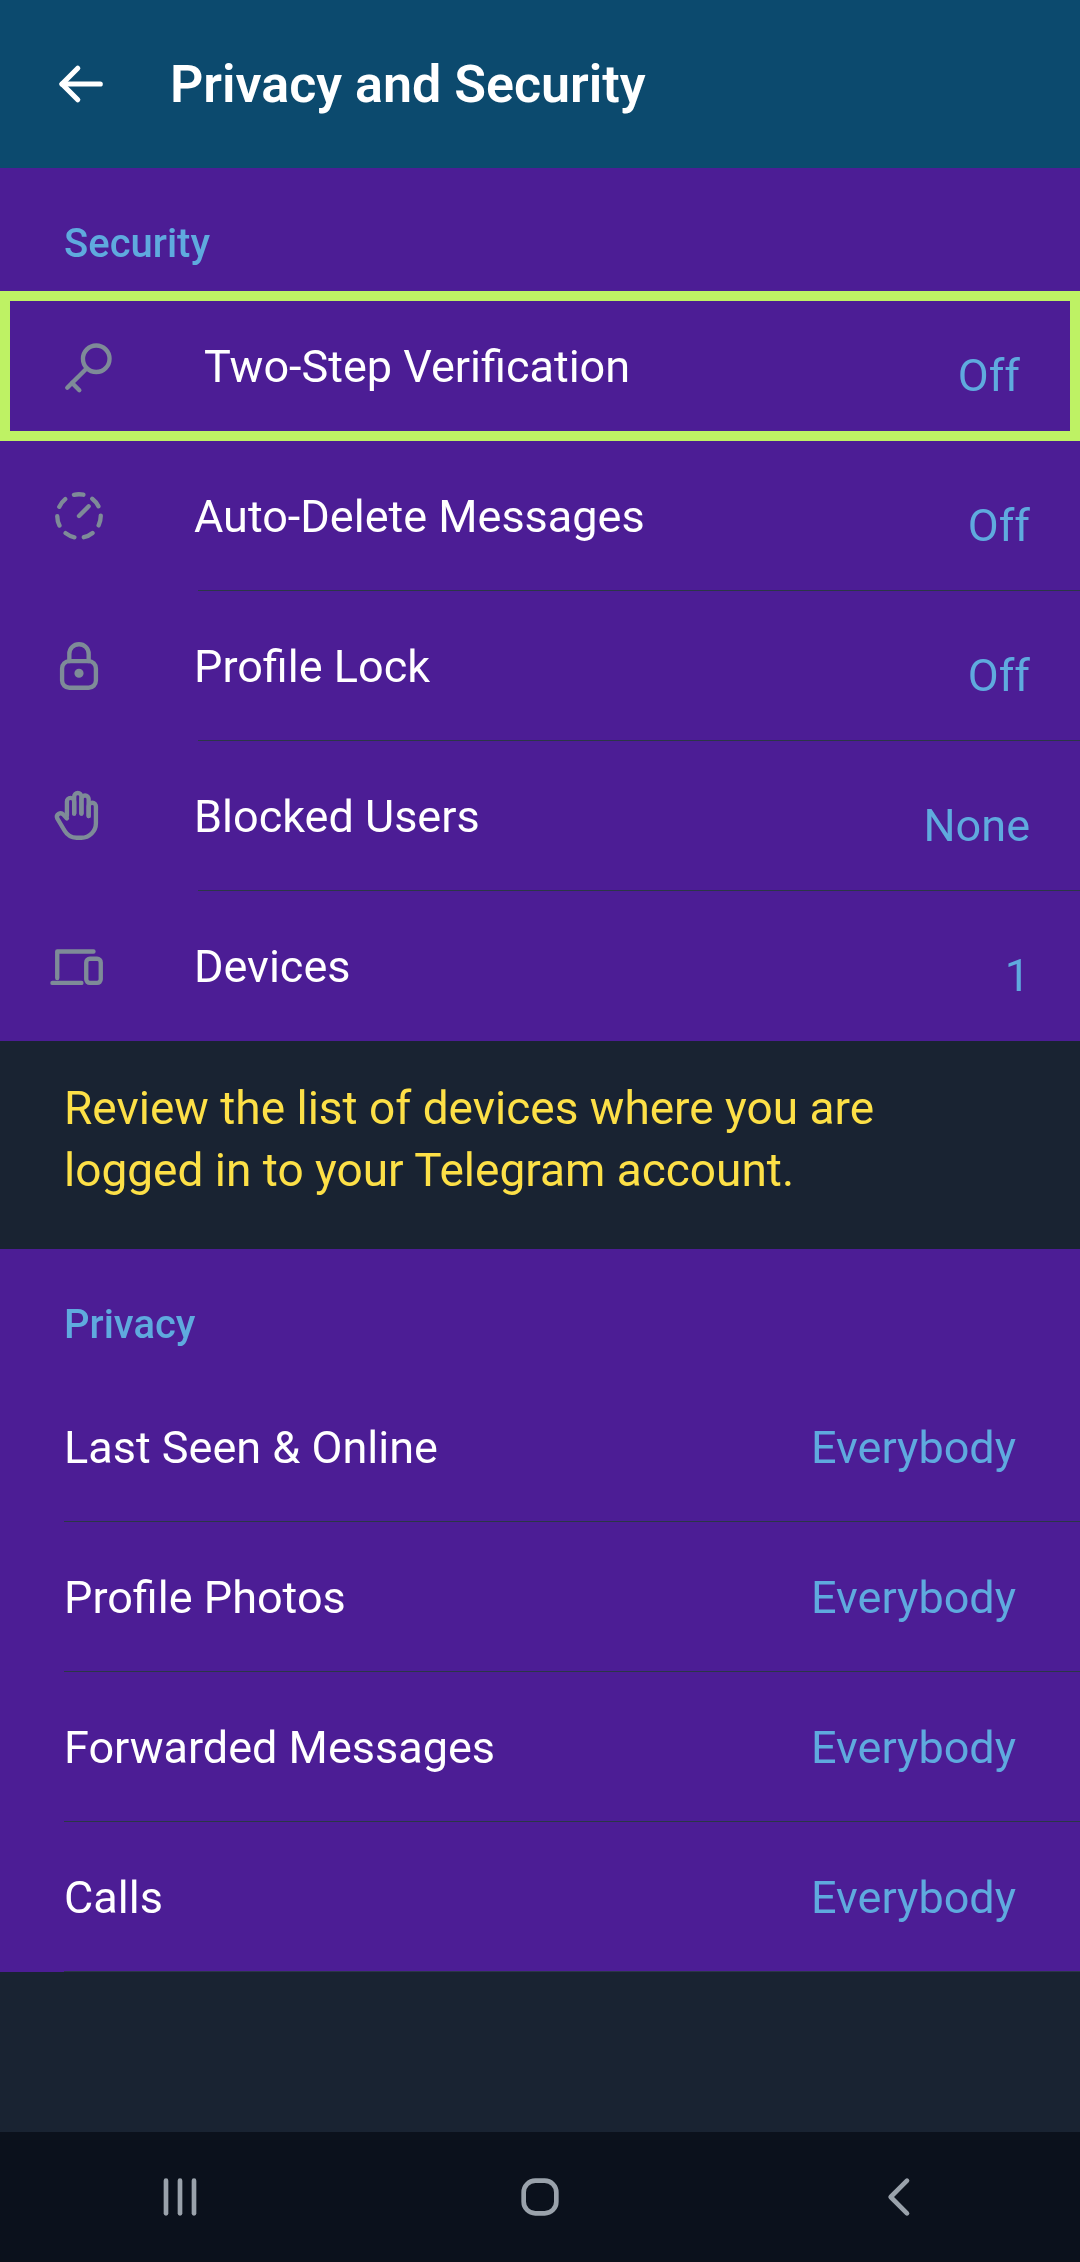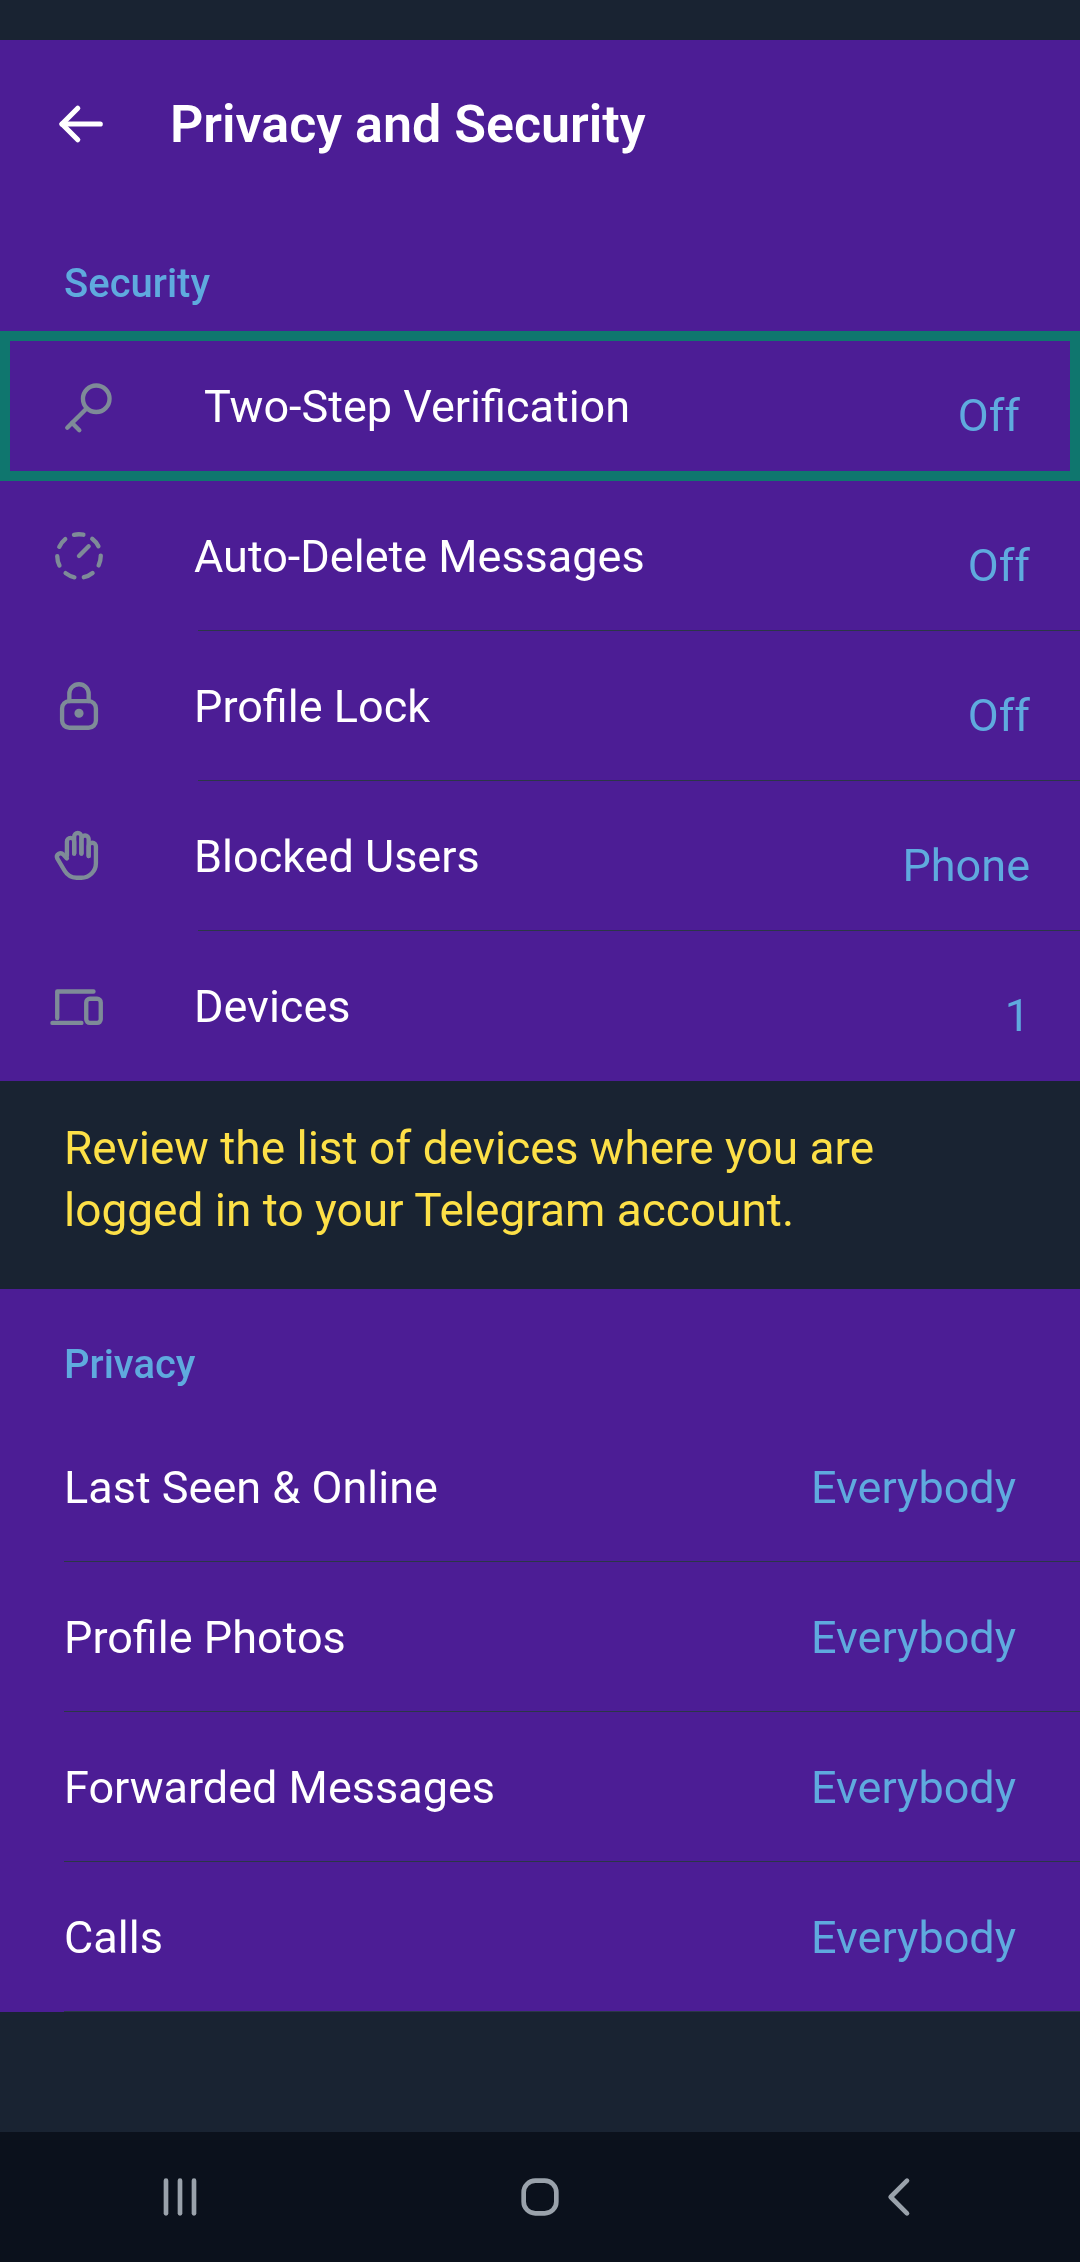--- a/index.html
+++ b/index.html
@@ -6,25 +6,24 @@
   html, body {
     width: 1080px;
     height: 2262px;
     background: #192332;
     font-family: -apple-system, Roboto, "Helvetica Neue", Arial, sans-serif;
     color: #ffffff;
     overflow: hidden;
   }
   .header {
     height: 168px;
-    background: #4c1d95;
+    background: #0c4a6e;
     display: flex;
     align-items: center;
     padding: 0 50px;
-    margin-top: 40px;
   }
   .back-icon {
     width: 60px;
     height: 60px;
     margin-right: 60px;
     display: flex;
     align-items: center;
     justify-content: center;
     color: #fff;
   }
@@ -102,21 +101,21 @@
   }
   .privacy-divider {
     position: absolute;
     bottom: 0;
     left: 64px;
     right: 0;
     height: 1px;
     background: #2b3647;
   }
   .highlight {
-    border: 10px solid #0f766e;
+    border: 10px solid #bef264;
     box-sizing: border-box;
   }
   .navbar {
     position: absolute;
     bottom: 0;
     left: 0;
     right: 0;
     height: 130px;
     background: #0b111c;
     display: flex;
@@ -182,21 +181,21 @@
   <div class="row">
     <div class="row-icon">
       <svg viewBox="0 0 24 24" width="58" height="58" fill="none" stroke="currentColor" stroke-width="1.8" stroke-linecap="round" stroke-linejoin="round">
         <path d="M7 12 V6 a1.5 1.5 0 0 1 3 0 V11"></path>
         <path d="M10 11 V4 a1.5 1.5 0 0 1 3 0 V11"></path>
         <path d="M13 11 V5 a1.5 1.5 0 0 1 3 0 V12"></path>
         <path d="M16 12 V8 a1.5 1.5 0 0 1 3 0 V15 a6 6 0 0 1 -6 6 h-2 a6 6 0 0 1 -5 -3 l-3 -5 a1.5 1.5 0 0 1 2.5 -1.6 L7 13"></path>
       </svg>
     </div>
     <div class="row-label">Blocked Users</div>
-    <div class="row-value">Phone</div>
+    <div class="row-value">None</div>
     <div class="row-divider"></div>
   </div>
 
   <div class="row">
     <div class="row-icon">
       <svg viewBox="0 0 24 24" width="58" height="58" fill="none" stroke="currentColor" stroke-width="1.8" stroke-linecap="round" stroke-linejoin="round">
         <path d="M3 17 V6 h15"></path>
         <rect x="15" y="9" width="6" height="10" rx="1.5"></rect>
         <line x1="1" y1="19" x2="13" y2="19"></line>
       </svg>

